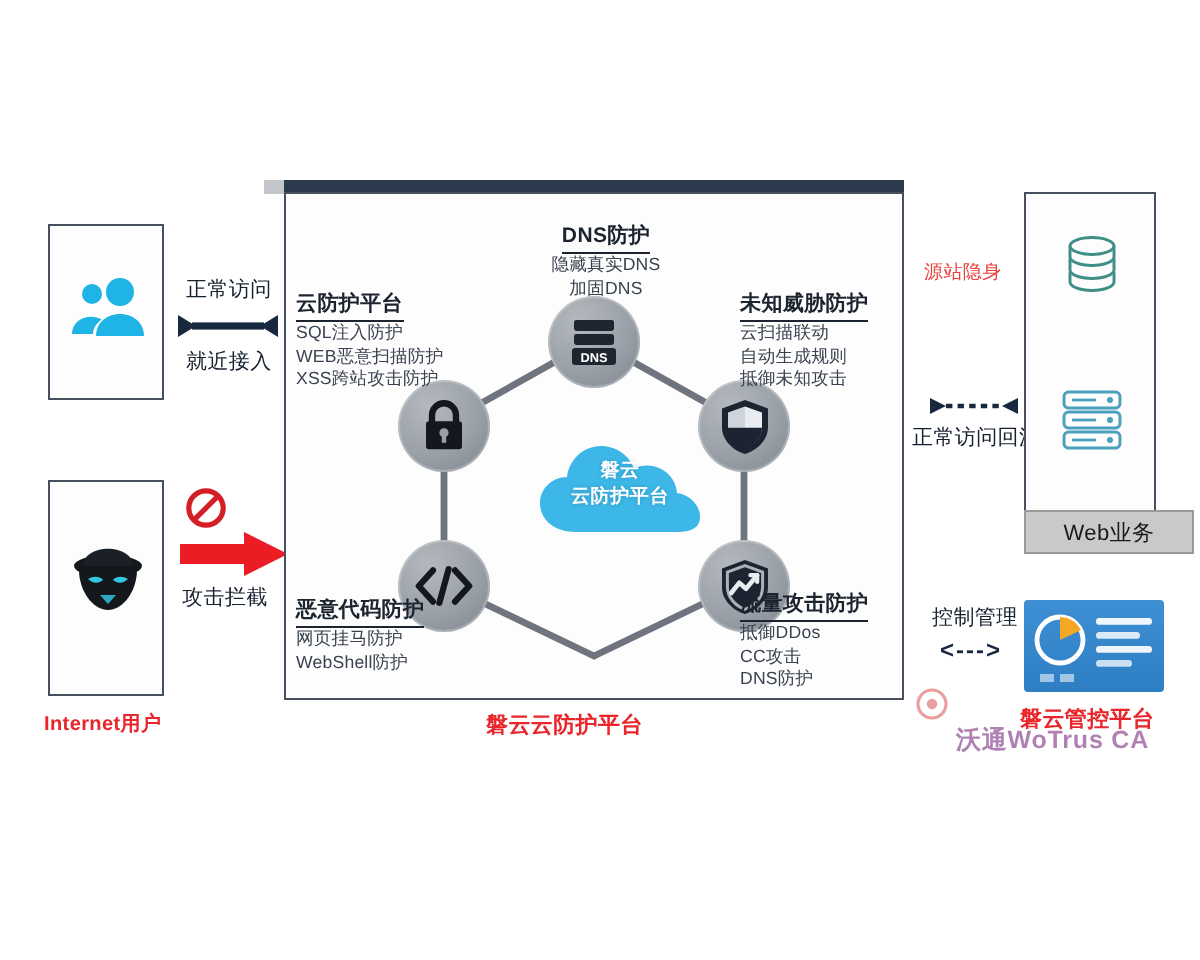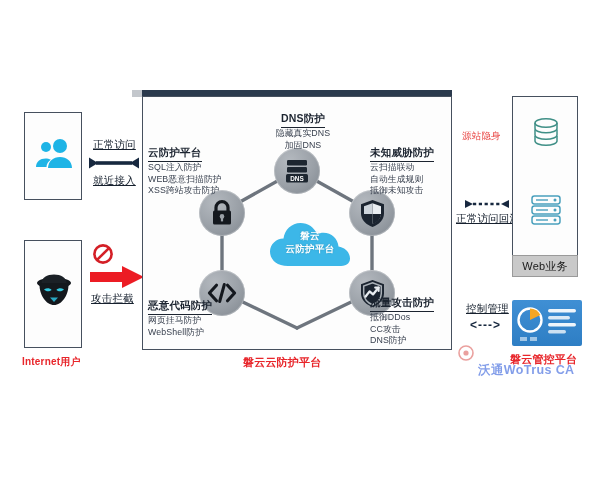--- a/index.html
+++ b/index.html
@@ -48,37 +48,37 @@
     background: #c3c7cc;
   }
 
   
   #user-box     { left: 24px;  top: 112px; width: 58px; height: 88px; }
   #attacker-box { left: 24px;  top: 240px; width: 58px; height: 108px; }
 
   
   #origin-box   { left: 512px; top: 96px;  width: 66px; height: 166px; }
   #origin-label {
-    position: absolute; left: 512px; top: 255px; width: 66px; height: 22px;
+    position: absolute; left: 512px; top: 255px; width: 85px; height: 22px;
     background: #c9c9c9; border: 1.3px solid #9a9a9a;
     display: flex; align-items: center; justify-content: center;
     font-size: 11px; color: #1a1a1a; letter-spacing: .2px;
   }
 
   
   .txt { position: absolute; color: #1c2430; white-space: nowrap; }
   .blk-title {
     font-size: 10.5px; font-weight: bold; color: #1c2430;
     border-bottom: 1.2px solid #1c2430; padding-bottom: 1px;
     display: inline-block; letter-spacing: .2px;
   }
   .blk-line { font-size: 8.8px; color: #3a4250; line-height: 11.5px; letter-spacing: .1px; }
   .blk { position: absolute; }
 
-  .lbl-cn     { font-size: 10.5px; color: #16202e; letter-spacing: .2px; text-decoration: underline; }
+  .lbl-cn     { font-size: 10.5px; color: #16202e; letter-spacing: .2px; }
   .lbl-red    { font-size: 10px; color: #e8262b; font-weight: bold; letter-spacing: .2px; }
   .lbl-redsm  { font-size: 9.5px; color: #e8413f; letter-spacing: .2px; }
 
   
   .arrow-wrap { position: absolute; }
 
   
   .node {
     position: absolute;
     border-radius: 50%;
@@ -97,21 +97,21 @@
     text-shadow: 0 0 2px rgba(0,0,0,.18);
   }
 
   
   #watermark {
     position: absolute; left: 458px; top: 330px;
     display: flex; align-items: center; gap: 4px;
     opacity: .55;
   }
   #watermark-text {
-    font-size: 12.5px; color: #1d4ed8; font-weight: bold;
+    font-size: 12.5px; color: #701a75; font-weight: bold;
     letter-spacing: .4px; text-shadow: 0 1px 0 rgba(255,255,255,.7); margin-top: 32px;
   }
 
   
   #dash-card {
     position: absolute; left: 512px; top: 300px; width: 70px; height: 46px;
     background: linear-gradient(180deg,#3f8fd4 0%, #2e7ec4 100%);
     border-radius: 2px;
   }
 </style>

